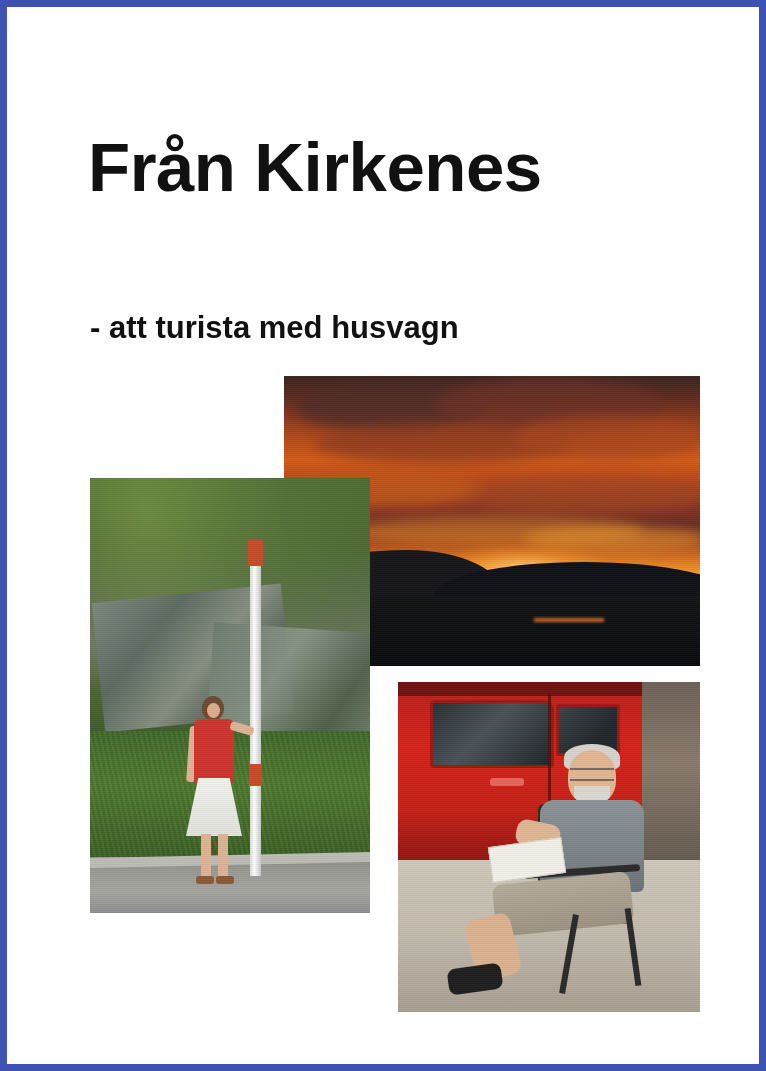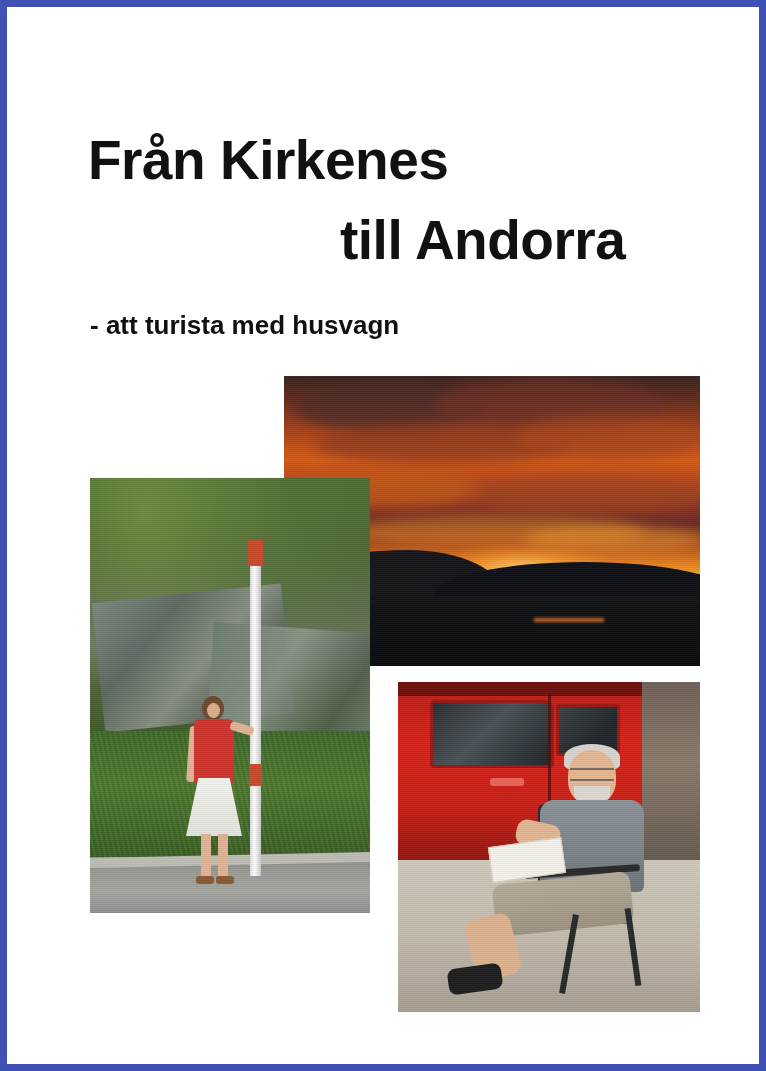--- a/index.html
+++ b/index.html
@@ -40,41 +40,41 @@
     left: 10px; top: 10px;
     width: 746px; height: 1051px;
     box-sizing: border-box;
   }
 
   
   .title-line-1 {
     position: absolute;
     left: 78px;
     top: 118px;
-    font-size: 55px;
+    font-size: 69px;
     font-weight: bold;
     color: #111111;
     letter-spacing: -0.5px;
     white-space: nowrap;
   }
   .title-line-2 {
     position: absolute;
     left: 330px;
     top: 198px;
     font-size: 55px;
     font-weight: bold;
     color: #111111;
     letter-spacing: -0.5px;
     white-space: nowrap;
   }
   .subtitle {
     position: absolute;
     left: 80px;
     top: 300px;
-    font-size: 26px;
+    font-size: 31px;
     font-weight: bold;
     color: #111111;
     white-space: nowrap;
   }
   .author {
     position: absolute;
     left: 130px;
     top: 955px;
     font-size: 28px;
     font-weight: bold;
@@ -485,21 +485,20 @@
 </head>
 <body>
 
 <div class="page">
   <div class="frame-outer"></div>
   <div class="frame-inner"></div>
 
   <div class="content">
 
     <div class="title-line-1">Från Kirkenes</div>
-    <div class="title-line-2">till Andorra</div>
     <div class="subtitle">-  att  turista med husvagn</div>
 
     <div class="photo photo-sunset">
       <div class="cloud c1"></div>
       <div class="cloud c2"></div>
       <div class="cloud c3"></div>
       <div class="cloud c4"></div>
       <div class="cloud c5"></div>
       <div class="cloud c6"></div>
       <div class="cloud c7"></div>

